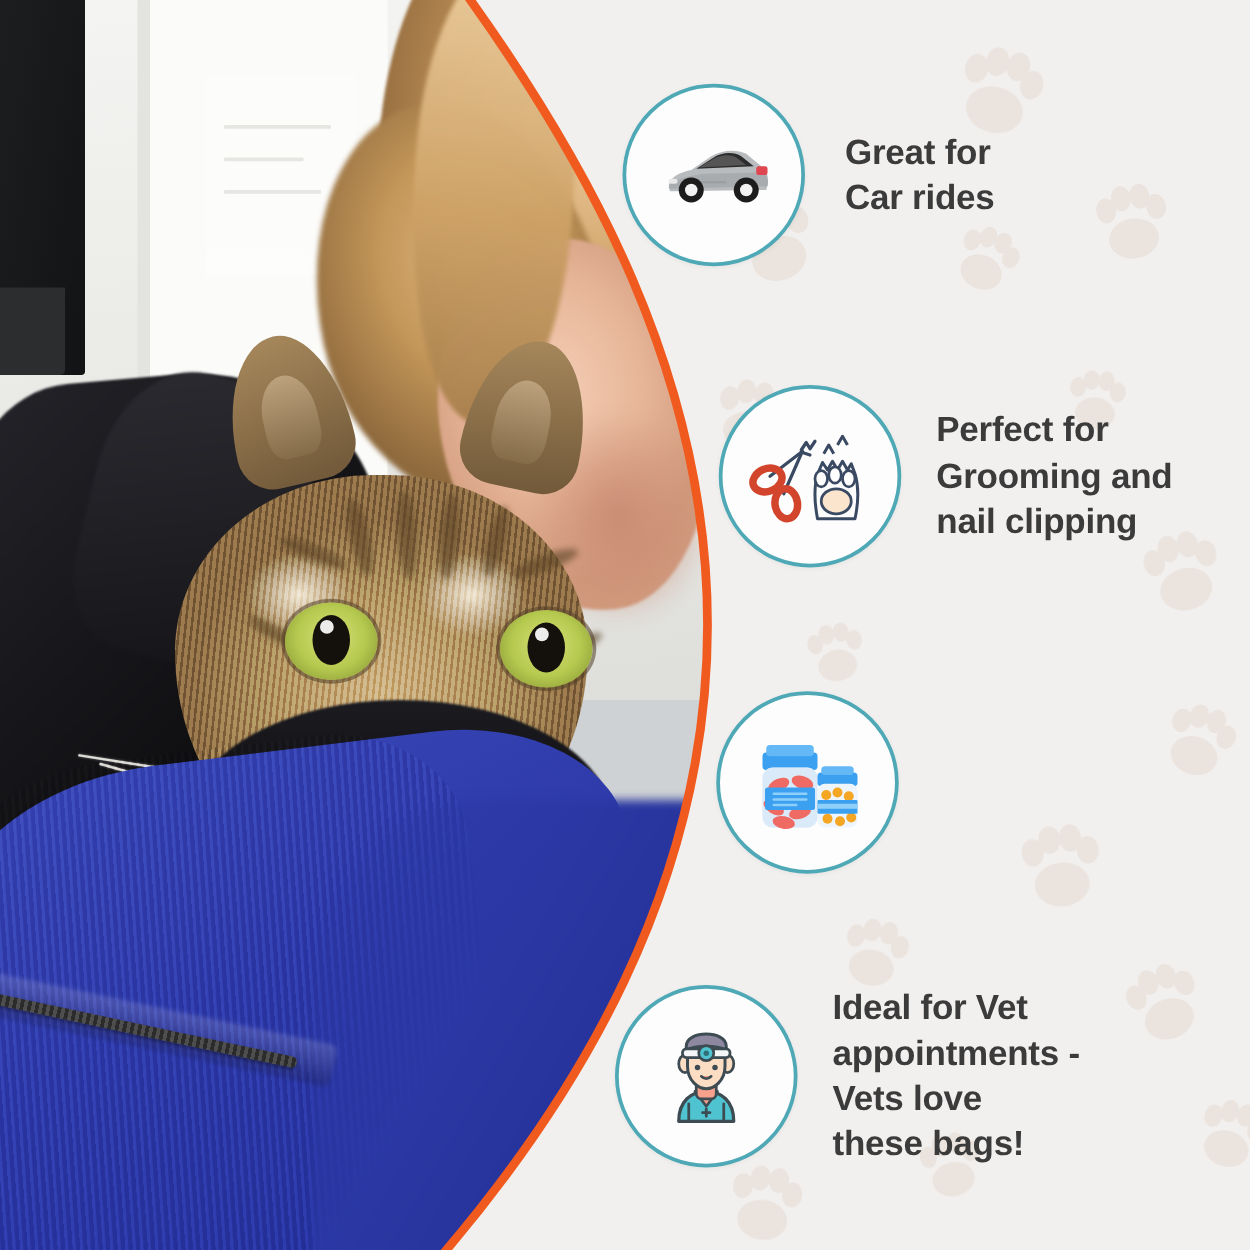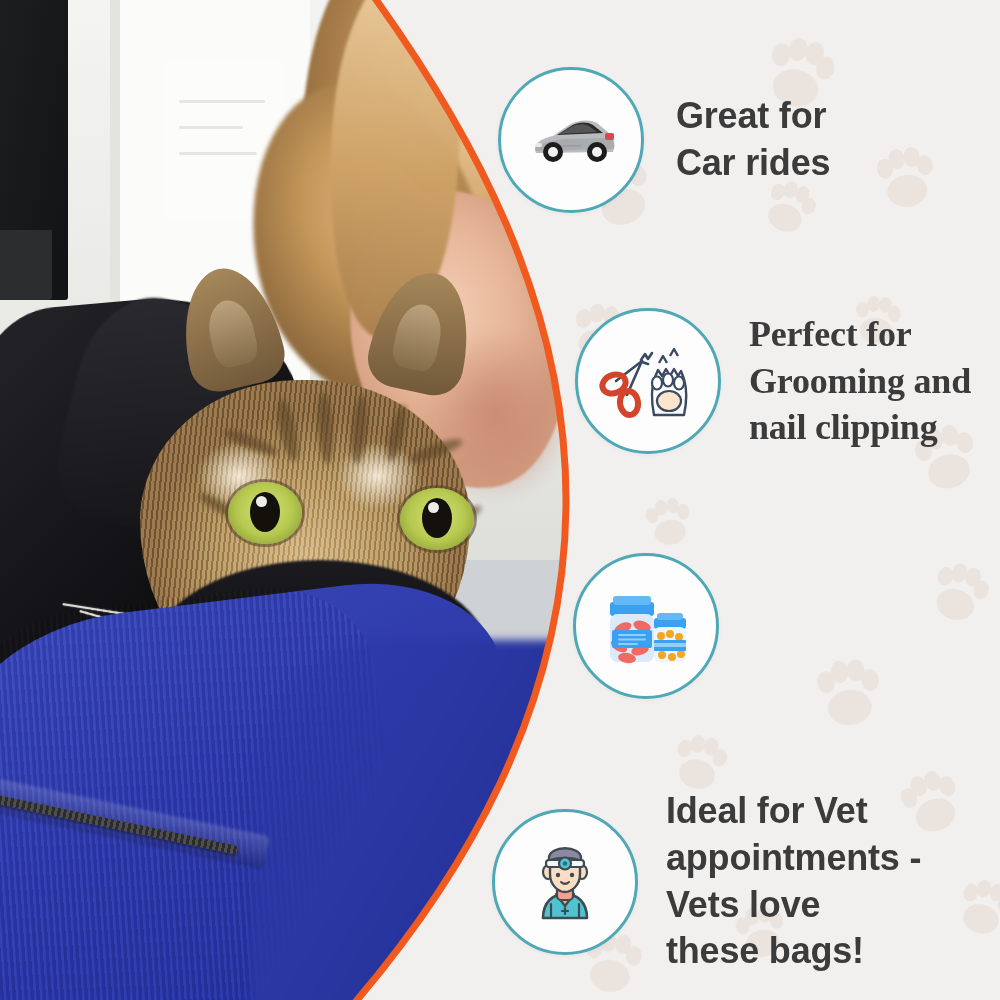--- a/index.html
+++ b/index.html
@@ -175,25 +175,25 @@
 
   
   .feature{position:absolute;display:flex;align-items:center;}
   .badge{
     width:140px;height:140px;border-radius:50%;
     background:#fdfdfd;border:3px solid #4ea8b5;
     display:flex;align-items:center;justify-content:center;
     box-shadow:0 1px 4px rgba(0,0,0,.05);flex:0 0 auto;
   }
   .ftext{
-    margin-left:28px;color:#3b3b3b;font-size:36px;line-height:1.30;
+    margin-left:28px;color:#3b3b3b;font-size:28px;line-height:1.30;
     font-weight:700;letter-spacing:-.2px;white-space:pre-line;
   }
   #f1{left:498px;top:67px;}
-  #f2{left:575px;top:308px;font-family:Liberation Serif, serif;}
+  #f2{left:575px;top:308px;}
   #f3{left:573px;top:553px;}
   #f4{left:492px;top:788px;}
   #f1 .ftext{margin-left:32px;}
   #f4 .ftext{margin-left:28px;}
 </style>
 </head>
 <body>
 
 <div id="stage">
 

